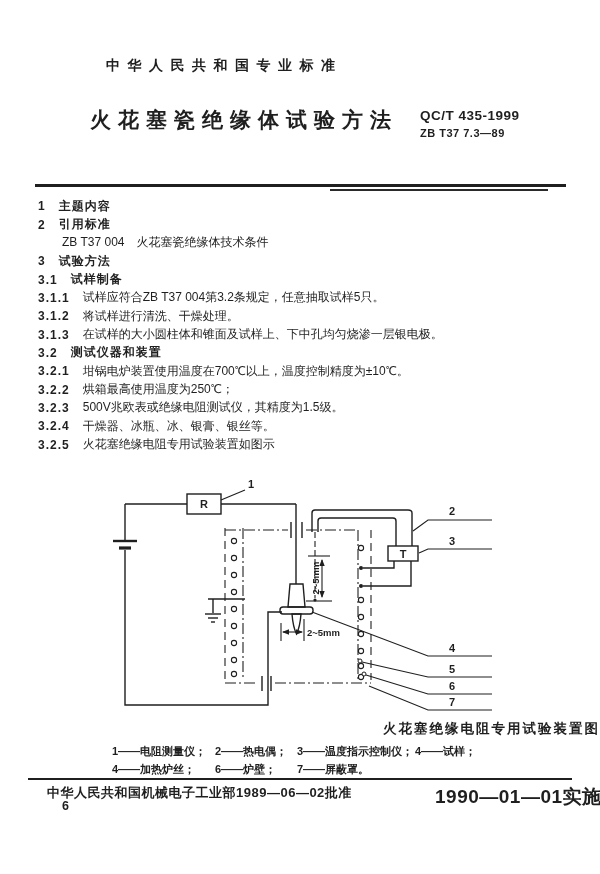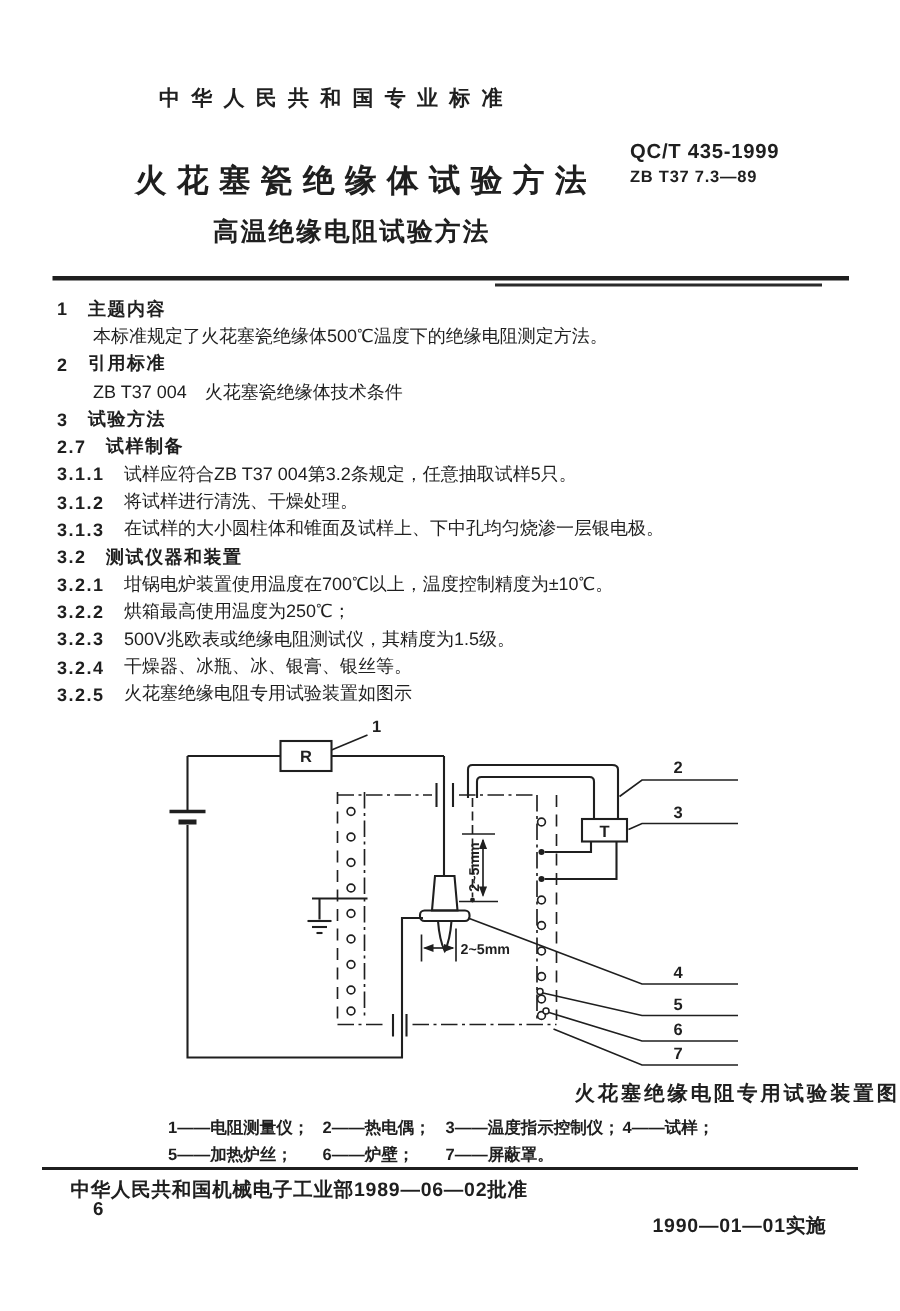--- a/index.html
+++ b/index.html
@@ -4,21 +4,21 @@
 <style>
   html,body{margin:0;padding:0;background:#e8e8e8;}
   .page{
     position:relative;width:600px;height:874px;margin:0 auto;
     background:#ffffff;color:#1f1f1f;
     font-family:"Liberation Sans",sans-serif;
     overflow:hidden;
   }
   
   .std-class{position:absolute;left:106px;top:57px;font-size:14px;font-weight:bold;letter-spacing:7.5px;white-space:nowrap;}
-  .codes{position:absolute;left:420px;top:93px;font-weight:bold;white-space:nowrap;}
+  .codes{position:absolute;left:420px;top:108px;font-weight:bold;white-space:nowrap;}
   .code1{font-size:13.5px;letter-spacing:0.5px;}
   .code2{font-size:11px;letter-spacing:0.5px;margin-top:4px;}
   .title-main{position:absolute;left:90px;top:106px;font-size:21px;font-weight:bold;letter-spacing:7px;white-space:nowrap;}
   .title-sub{position:absolute;left:142px;top:143px;font-size:17px;font-weight:bold;letter-spacing:1.5px;white-space:nowrap;}
   .rule-top{position:absolute;left:35px;top:184px;width:531px;height:2.5px;background:#1f1f1f;}
   .rule-top2{position:absolute;left:330px;top:189px;width:218px;height:1.5px;background:#2a2a2a;}
   
   .body-text{position:absolute;left:38px;top:197px;width:530px;}
   .bline{display:flex;height:18.35px;align-items:center;font-size:12px;font-weight:500;white-space:nowrap;}
   .bline .num{margin-right:13px;font-weight:bold;letter-spacing:1px;}
@@ -28,21 +28,21 @@
   .fig{position:absolute;left:85px;top:470px;width:445px;height:245px;}
   .fig-caption{position:absolute;left:0;top:720px;width:600px;text-align:right;
     font-size:13.5px;font-weight:bold;letter-spacing:2px;}
   .legend{position:absolute;left:0;width:600px;font-size:11px;font-weight:600;}
   .legend span{position:absolute;white-space:nowrap;}
   .lr1{top:744px;} .lr2{top:762px;}
   .lg-a{left:112px;} .lg-b{left:215px;} .lg-c{left:297px;} .lg-d{left:415px;}
   
   .rule-bottom{position:absolute;left:28px;top:778px;width:544px;height:2px;background:#1f1f1f;}
   .approval{position:absolute;left:47px;top:784px;font-size:13px;font-weight:bold;letter-spacing:0.5px;white-space:nowrap;}
-  .impl{position:absolute;left:435px;top:808px;font-size:13px;font-weight:bold;letter-spacing:0.5px;white-space:nowrap;}
+  .impl{position:absolute;left:435px;top:784px;font-size:19px;font-weight:bold;letter-spacing:0.5px;white-space:nowrap;}
   .pageno{position:absolute;left:62px;top:799px;font-size:12.5px;font-weight:bold;}
   
   .fig svg{width:100%;height:100%;}
   .ln{stroke:#1f1f1f;stroke-width:1.4;fill:none;}
   .lnthin{stroke:#1f1f1f;stroke-width:1.1;fill:none;}
   .dash{stroke-dasharray:8 5;}
   .dashdot{stroke-dasharray:11 3 2 3;}
   .thick{stroke-width:2.4;}
   .xthick{stroke-width:3.2;}
   .svgtxt{font-family:"Liberation Sans",sans-serif;font-size:11px;font-weight:bold;fill:#1f1f1f;}
@@ -52,45 +52,41 @@
 <body>
 
 <div class="page">
 
   <div class="std-class">中华人民共和国专业标准</div>
   <div class="codes">
     <div class="code1">QC/T 435-1999</div>
     <div class="code2">ZB T37 7.3—89</div>
   </div>
   <div class="title-main">火花塞瓷绝缘体试验方法</div>
-  <div class="title-sub">高温绝缘电阻试验方法</div>
   <div class="rule-top"></div>
   <div class="rule-top2"></div>
 
   <div class="body-text">
     <div class="bline heading">
         <span class="num">1</span>
         <span class="txt">主题内容</span>
       </div>
-    <div class="bline indent">
-        <span class="txt">本标准规定了火花塞瓷绝缘体500℃温度下的绝缘电阻测定方法。</span>
-      </div>
     <div class="bline heading">
         <span class="num">2</span>
         <span class="txt">引用标准</span>
       </div>
     <div class="bline indent">
         <span class="txt">ZB T37 004　火花塞瓷绝缘体技术条件</span>
       </div>
     <div class="bline heading">
         <span class="num">3</span>
         <span class="txt">试验方法</span>
       </div>
     <div class="bline heading">
-        <span class="num">2.7</span>
+        <span class="num">3.1</span>
         <span class="txt">试样制备</span>
       </div>
     <div class="bline">
         <span class="num">3.1.1</span>
         <span class="txt">试样应符合ZB T37 004第3.2条规定，任意抽取试样5只。</span>
       </div>
     <div class="bline">
         <span class="num">3.1.2</span>
         <span class="txt">将试样进行清洗、干燥处理。</span>
       </div>
@@ -246,21 +242,21 @@
   </div>
 
   <div class="fig-caption">火花塞绝缘电阻专用试验装置图</div>
   <div class="legend lr1">
     <span class="lg-a">1——电阻测量仪；</span>
     <span class="lg-b">2——热电偶；</span>
     <span class="lg-c">3——温度指示控制仪；</span>
     <span class="lg-d">4——试样；</span>
   </div>
   <div class="legend lr2">
-    <span class="lg-a">5——加热炉丝；</span>
+    <span class="lg-a">4——加热炉丝；</span>
     <span class="lg-b">6——炉壁；</span>
     <span class="lg-c">7——屏蔽罩。</span>
   </div>
 
   <div class="rule-bottom"></div>
   <div class="approval">中华人民共和国机械电子工业部1989—06—02批准</div>
   <div class="impl">1990—01—01实施</div>
   <div class="pageno">6</div>
 
 </div>

